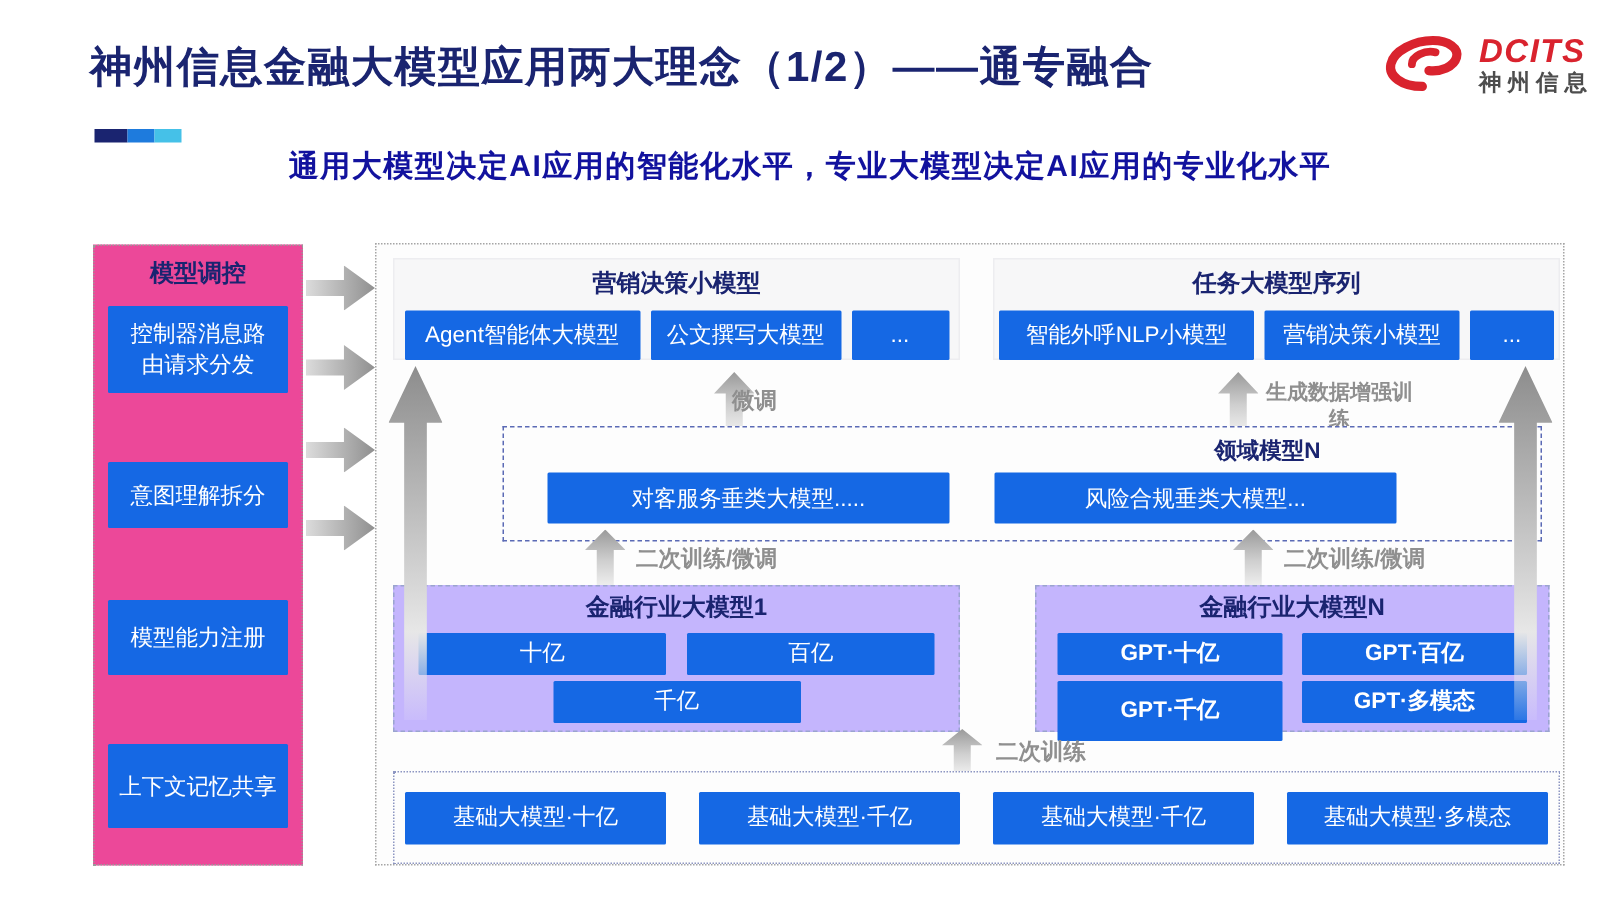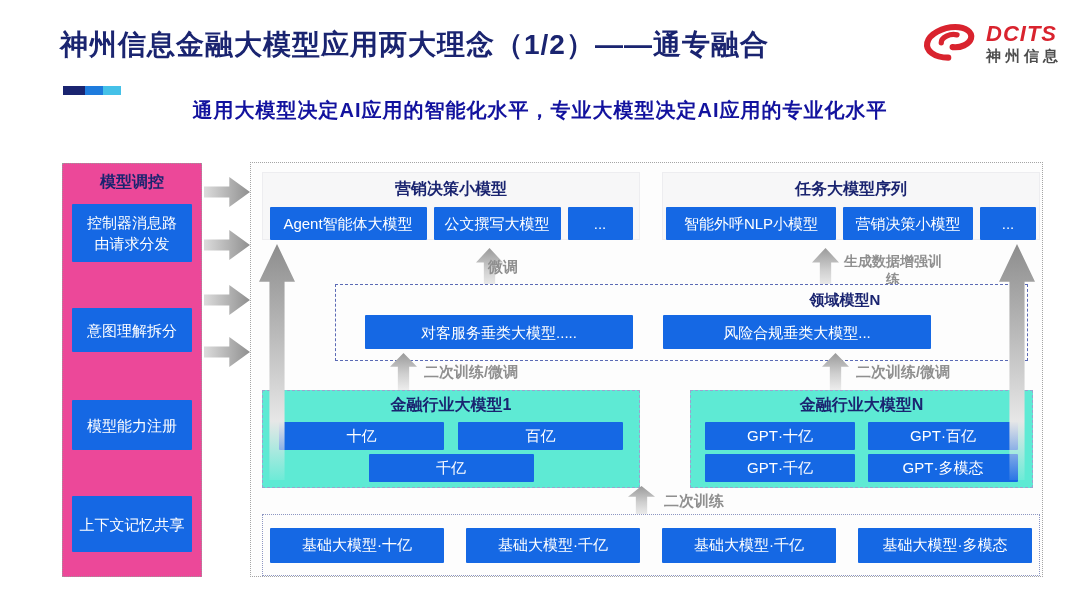--- a/index.html
+++ b/index.html
@@ -58,21 +58,21 @@
   .panel-title { text-align:center; font-size:16px; font-weight:bold; color:#1A2470;
     padding-top:6px; }
   .chip-row { display:flex; justify-content:center; gap:7px; margin-top:7px; }
 
   .domain-frame { position:absolute; left:335px; top:284px; width:693px; height:77px;
     border:1px dashed #5B6AB5; background:#fdfdfd; }
   .domain-title { position:absolute; font-size:15px; font-weight:bold; color:#1A2470;
     text-align:center; top:291px; }
 
   .industry-box { position:absolute; top:390px; height:98px; border:1px dashed #9AA4CF;
-    background:#5eead4; }
+    background:#c4b5fd; }
   .grid-2x2 { display:flex; flex-wrap:wrap; justify-content:center; column-gap:14px;
     row-gap:4px; margin-top:6px; }
 
   .base-frame { position:absolute; left:262px; top:514px; width:778px; height:62px;
     border:1px dotted #8D96C2; background:#fdfdfd; display:flex; align-items:center;
     justify-content:space-between; padding:0 7px; }
   .base-frame .chip-inline { width:174px; height:35px; }
 </style>
 </head>
 <body>
@@ -152,24 +152,24 @@
     <div class="panel-title" style="padding-top:4px;">金融行业大模型1</div>
     <div class="grid-2x2">
       <div class="chip-inline" style="width:165px; height:28px;">十亿</div>
       <div class="chip-inline" style="width:165px; height:28px;">百亿</div>
       <div class="chip-inline" style="width:165px; height:28px;">千亿</div>
     </div>
   </div>
 
   <div class="industry-box" style="left:690px; width:343px;">
     <div class="panel-title" style="padding-top:4px;">金融行业大模型N</div>
-    <div class="grid-2x2" style="column-gap:13px;">
+    <div class="grid-2x2" style="column-gap:13px;font-weight:bold;">
       <div class="chip-inline" style="width:150px; height:28px;">GPT·十亿</div>
       <div class="chip-inline" style="width:150px; height:28px;">GPT·百亿</div>
-      <div class="chip-inline" style="width:150px; height:28px;">GPT·千亿</div>
+      <div class="chip-inline" style="width:150px; height:40px;">GPT·千亿</div>
       <div class="chip-inline" style="width:150px; height:28px;">GPT·多模态</div>
     </div>
   </div>
 
   <div class="v-arrow-sm" style="left:628px; top:486px; height:30px;"></div>
   <div class="arrow-label" style="left:664px; top:492px;">二次训练</div>
 
   <div class="base-frame">
     <div class="chip-inline">基础大模型·十亿</div>
     <div class="chip-inline">基础大模型·千亿</div>

